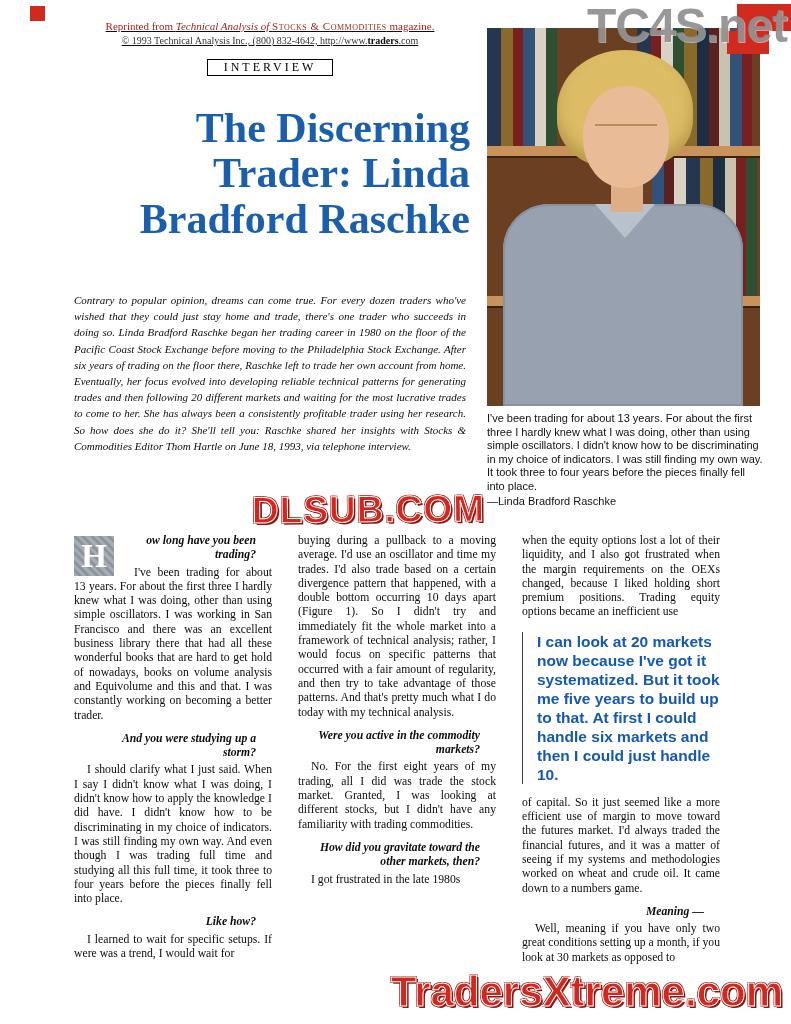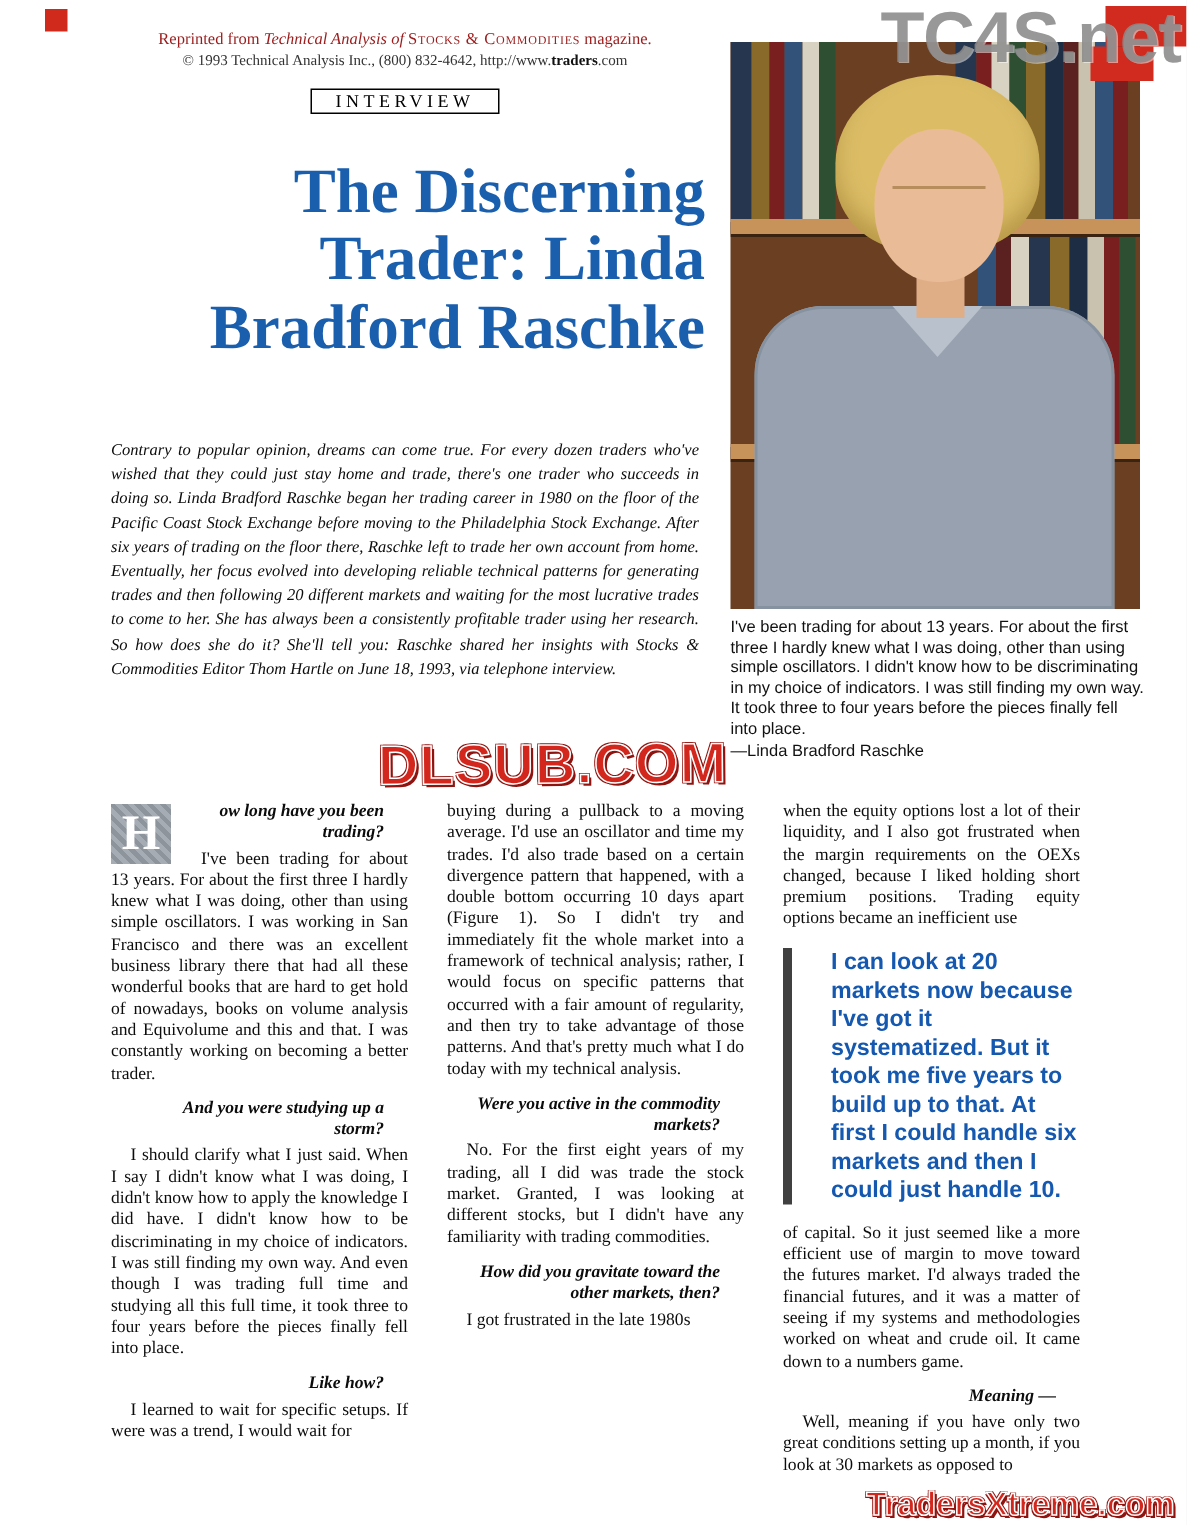--- a/index.html
+++ b/index.html
@@ -6,21 +6,21 @@
   body { background:#e8e8e8; }
   .page {
     position:relative; width:791px; height:1024px; margin:0 auto;
     background:#ffffff; font-family:"Liberation Serif", serif;
     overflow:hidden; color:#0c0c0c;
   }
   
   .corner-red { position:absolute; left:30px; top:6px; width:15px; height:15px; background:#cf2a1b; }
 
   
-  .header-block { position:absolute; left:70px; top:20px; width:400px; text-align:center; }
+  .header-block { position:absolute; left:70px; top:20px; width:400px; text-align:center;text-decoration:underline; }
   .reprint-line { font-size:11px; color:#9b1c1c; }
   .reprint-line .it { font-style:italic; }
   .reprint-line .sc { font-variant:small-caps; letter-spacing:0.5px; }
   .copyright-line { font-size:10px; color:#333; margin-top:3px; }
   .copyright-line b { color:#111; }
   .interview-box {
     display:inline-block; margin-top:13px; border:1px solid #000;
     padding:0 16px; font-size:12px; letter-spacing:3px; color:#000;
     background:#fff;
   }
@@ -90,29 +90,29 @@
   .q.first { margin-top:0; }
   .a { text-indent:13px; }
   .a.cont { text-indent:0; }
   .dropcap {
     float:left; width:40px; height:40px; margin:2px 7px 2px 0;
     background:#99a1a9; color:#fff; font-weight:bold; font-size:33px;
     line-height:40px; text-align:center;
     background-image:repeating-linear-gradient(45deg, rgba(255,255,255,0.12) 0 3px, rgba(0,0,0,0.08) 3px 6px);
   }
   .pullquote {
-    border-left:6px solid #404040; padding-left:26px; margin:12px 0 12px;
+    border-left:1px solid #404040; padding-left:14px; margin:12px 0 12px;
     color:#1558b0; font-family:"Liberation Sans", sans-serif; font-weight:bold;
     font-size:15.5px; line-height:19px; text-align:left;
   }
 
   
   .txtreme {
     position:absolute; right:8px; bottom:8px; z-index:7;
-    font-family:"Liberation Sans", sans-serif; font-weight:bold; font-size:22px;
+    font-family:"Liberation Sans", sans-serif; font-weight:bold; font-size:42px;
     color:#d3261c; -webkit-text-stroke:1px #ffffff;
     text-shadow:2px 2px 0 #8f1410, -1px -1px 0 #8f1410, 1px -1px 0 #8f1410, -1px 1px 0 #8f1410;
   }
 </style>
 </head>
 <body>
 
 <div class="page">
 
   <div class="corner-red"></div>

